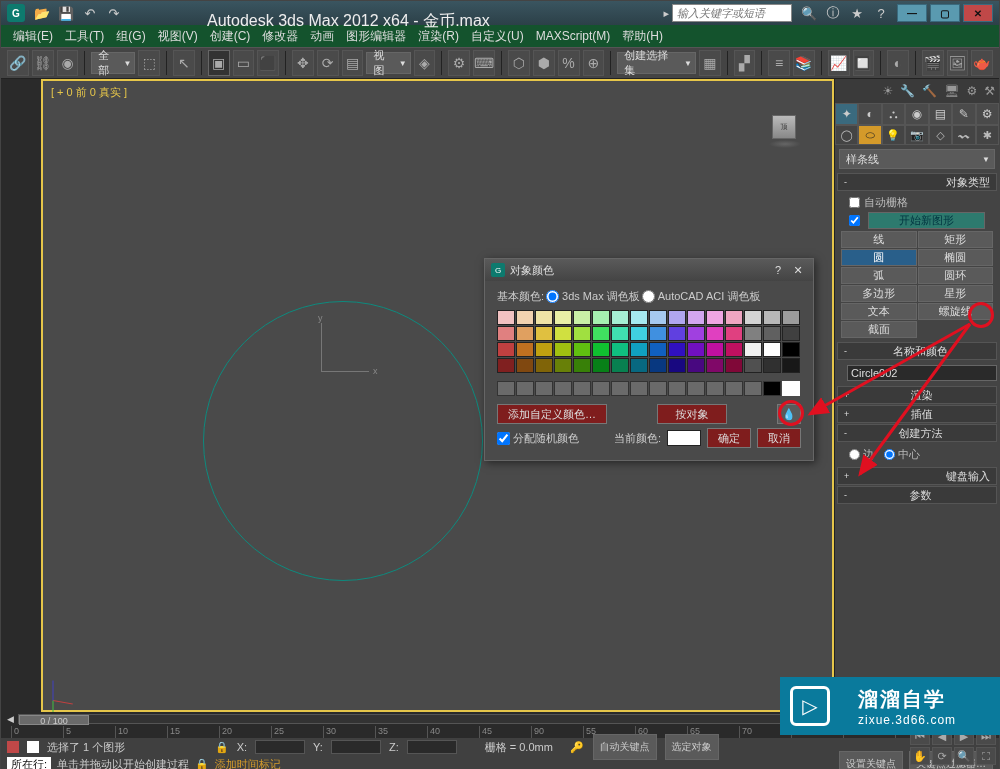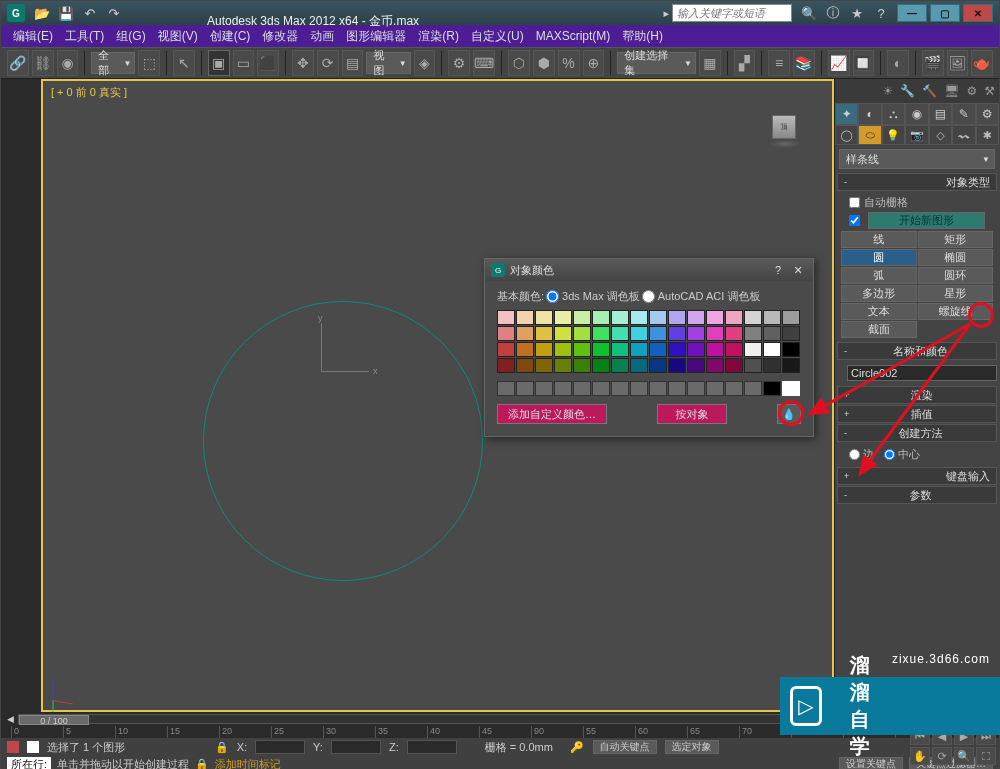--- a/index.html
+++ b/index.html
@@ -4,27 +4,27 @@
 <style>
   * { box-sizing: border-box; margin: 0; padding: 0; font-family: "Microsoft YaHei", "SimSun", Arial, sans-serif; }
   body { background: #333; color: #ccc; width: 1000px; height: 769px; overflow: hidden; position: relative; font-size: 11px; }
   
   .window-frame { width: 100%; height: 100%; background: #2a2a2a; border: 1px solid #444; }
   
   
   .title-bar { height: 24px; background: linear-gradient(#3a5560, #2c4048); display: flex; align-items: center; padding: 0 6px; }
   .title-app-icon { width: 18px; height: 18px; background: #0d7a6e; border-radius: 3px; display:flex;align-items:center;justify-content:center;color:#fff;font-size:10px;font-weight:bold;margin-right:6px;}
   .title-toolbar-icon { width:22px;height:20px;display:flex;align-items:center;justify-content:center;color:#ccc;margin-right:2px;font-size:13px;}
-  .title-text { margin:16px auto 0 80px; color: #eee; font-size: 12px; text-align: right; }
+  .title-text { margin:16px auto 0 80px; color: #eee; font-size: 16px; text-align: right; }
   .title-search { width: 120px; height: 18px; background:#fff; border:1px solid #888; color:#999;font-style:italic;font-size:11px;padding:0 4px;margin-right:6px;}
   .title-win-btn { width:30px;height:18px;background:#5a9ab0;border:1px solid #3a6a7e;margin-left:3px;display:flex;align-items:center;justify-content:center;color:#111;font-size:10px;font-weight:bold;}
   .title-win-btn.close { background:#c04848;}
   
   
-  .menu-bar { height: 22px; background:#4c1d95; display:flex; align-items:center; padding:0 6px;}
+  .menu-bar { height: 22px; background:#14532d; display:flex; align-items:center; padding:0 6px;}
   .menu-item { padding: 3px 6px; color:#ddd; font-size:12px;}
   
   
   .main-toolbar { height: 32px; background:#444; display:flex; align-items:center; padding:2px 6px; gap:3px; border-top:1px solid #555; border-bottom:1px solid #222;}
   .toolbar-btn { width:26px;height:26px;background:#4a4a4a;border:1px solid #555;display:flex;align-items:center;justify-content:center;color:#aaa;font-size:14px;}
   .toolbar-btn.active { background:#333;border:1px solid #666;}
   .toolbar-sep { width:1px; height:24px; background:#222; margin:0 3px;}
   .toolbar-dropdown { height:22px; background:#5a5a5a; color:#ddd; padding:0 18px 0 6px; font-size:11px; position:relative; display:flex;align-items:center;border:1px solid #666;}
   .toolbar-dropdown::after{content:"▼";position:absolute;right:3px;font-size:8px;}
   
@@ -86,46 +86,46 @@
   .dialog-title-spacer{flex:1;}
   .dialog-close-btn{width:18px;height:14px;display:flex;align-items:center;justify-content:center;color:#ddd;font-size:11px;margin-left:2px;}
   .dialog-body { padding:8px 12px;}
   .dialog-row { display:flex; align-items:center; gap:2px; margin-bottom:6px; font-size:11px;}
   .dialog-row label{display:flex;align-items:center;gap:3px;color:#ccc;}
   .color-grid { display:grid; grid-template-columns:repeat(16,18px); grid-auto-rows:15px; gap:1px; margin-bottom:8px;}
   .color-cell { border:1px solid #222;}
   .custom-color-grid { display:grid; grid-template-columns:repeat(16,18px); grid-auto-rows:15px; gap:1px; margin-bottom:8px;}
   .custom-cell { background:#6a6a6a; border:1px solid #333;}
   .dialog-btn-row { display:flex; align-items:center; gap:6px; margin:4px 0;}
-  .dialog-btn { height:20px; background:#be185d; border:1px solid #777; color:#ddd; font-size:11px; display:flex;align-items:center;justify-content:center;padding:0 8px;}
+  .dialog-btn { height:20px; background:#7f1d1d; border:1px solid #777; color:#ddd; font-size:11px; display:flex;align-items:center;justify-content:center;padding:0 8px;}
   .dialog-icon-btn { width:24px;height:20px;background:#5a5a5a;border:1px solid #777;display:flex;align-items:center;justify-content:center;}
   .dialog-swatch { width:34px; height:16px; background:#fff; border:1px solid #222;}
   
   
   .bottom-area { height:56px; background:#3a3a3a;}
   .timeline { height:14px; background:#2a2a2a; display:flex; align-items:center; padding:0 6px; position:relative;}
   .timeline-track { flex:1; height:10px; background:#333; border:1px solid #555;margin-left:4px;position:relative;}
   .timeline-slider { position:absolute; left:0; width:70px; height:10px; background:#6a6a6a;border:1px solid #888;color:#ccc;font-size:9px;text-align:center;line-height:10px;}
   .ruler { height:12px; background:#2a2a2a; display:flex; font-size:9px; color:#888;padding-left:10px;}
   .ruler-tick { flex:1; border-left:1px solid #555;padding-left:2px;}
   .bottom-status { display:flex; align-items:center; height:18px; background:#404040;padding:0 6px;gap:8px;font-size:11px;}
   .bottom-prompt { display:flex; align-items:center; height:16px; background:#404040;padding:0 6px;gap:6px;font-size:11px;}
   .coord-input { width:50px; height:14px; background:#2a2a2a; border:1px solid #555; color:#999;font-size:10px;padding:0 2px;}
-  .status-btn { height:14px; background:#5a5a5a;border:1px solid #666;padding:0 6px;font-size:10px;color:#ccc;display:flex;align-items:center;}
+  .status-btn { height:14px; background:#5a5a5a;border:1px solid #666;padding:12px 6px;font-size:10px;color:#ccc;display:flex;align-items:center;}
   .bottom-right-icons { position:absolute; right:4px; bottom:4px; display:grid; grid-template-columns:repeat(4,20px); grid-auto-rows:18px; gap:2px;}
   .bottom-right-icons span{background:#4a4a4a;border:1px solid #555;display:flex;align-items:center;justify-content:center;font-size:11px;color:#aaa;}
   
   
   .anno-circle { position:absolute; border:3px solid #e01020; border-radius:50%; pointer-events:none; z-index:100;}
   .anno-arrow { position:absolute; z-index:99; pointer-events:none;}
   
   
   .watermark { position:absolute; right:0; bottom:34px; width:220px; height:58px; background:#0a7a9c; display:flex;align-items:center;padding:0 10px;gap:8px;}
   .watermark-logo { width:40px;height:40px;border:3px solid #fff;border-radius:6px;display:flex;align-items:center;justify-content:center;color:#fff;font-size:20px;}
-  .watermark-text { display:flex;flex-direction:row;color:#fff;margin-left:20px;}
+  .watermark-text { display:flex;flex-direction:column;color:#fff;margin-left:20px;}
   .watermark-cn{font-size:20px;font-weight:bold;letter-spacing:2px;}
   .watermark-en{font-size:12px;letter-spacing:1px;}
 </style>
 </head>
 <body>
 
 <div class="window-frame">
 
   <div class="title-bar">
     <div class="title-app-icon">G</div>
@@ -527,20 +527,31 @@
         <div class="custom-cell" style="background: rgb(0, 0, 0);"></div>
         <div class="custom-cell" style="background: rgb(255, 255, 255); border: 2px solid rgb(255, 255, 255);"></div>
       </div>
     <div class="dialog-btn-row">
       <div class="dialog-btn" style="flex:0 0 110px;">添加自定义颜色…</div>
       <div style="flex:1;"></div>
       <div class="dialog-btn" style="flex:0 0 70px;">按对象</div>
       <div style="flex:1;"></div>
       <div class="dialog-icon-btn">💧</div>
     </div>
+    <div class="dialog-btn-row">
+      <label style="display:flex;align-items:center;gap:3px;color:#ccc;font-size:11px;">
+        <input type="checkbox" checked="" style="">
+        <span>分配随机颜色</span>
+      </label>
+      <div style="flex:1;"></div>
+      <span style="font-size:11px;color:#ccc;">当前颜色:</span>
+      <div class="dialog-swatch"></div>
+      <div class="dialog-btn" style="width:44px;">确定</div>
+      <div class="dialog-btn" style="width:44px;">取消</div>
+    </div>
   </div>
 </div>
 
 <div class="anno-circle" style="top:302px;left:968px;width:26px;height:26px;"></div>
 <div class="anno-circle" style="top:400px;left:778px;width:26px;height:26px;"></div>
 <svg class="anno-arrow" style="top:314px;left:800px;" width="180" height="180">
   <defs>
       <marker id="ah" markerWidth="8" markerHeight="8" refX="6" refY="3" orient="auto">
         <path d="M0,0 L7,3 L0,6 Z" fill="#e01020"></path>
       </marker>

